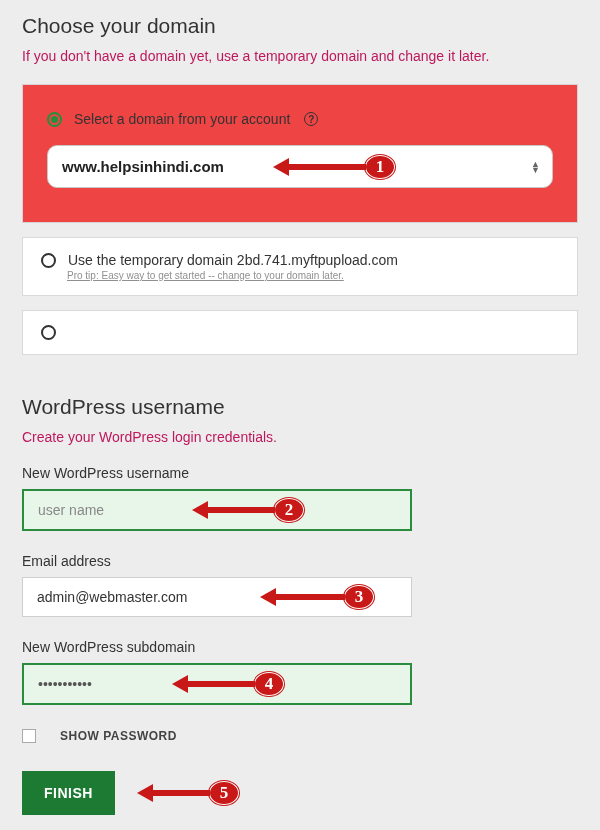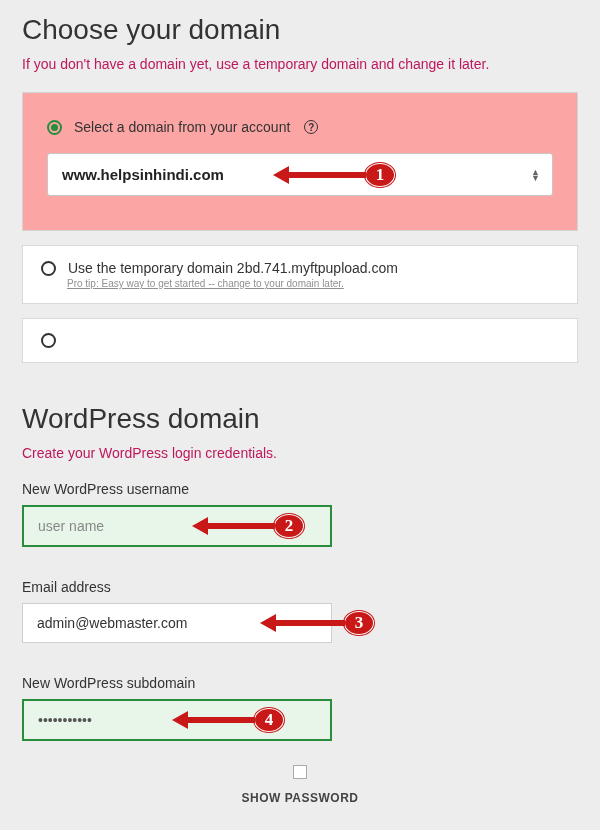--- a/index.html
+++ b/index.html
@@ -6,39 +6,39 @@
   body {
     background: #ededed;
     font-family: Arial, Helvetica, sans-serif;
     padding: 14px 22px 30px 22px;
     width: 600px;
     color: #333;
     font-size: 14px;
   }
   h2.section-title {
     font-weight: 400;
-    font-size: 28px;
+    font-size: 21px;
     color: #333;
     margin-bottom: 10px;
     margin-top: 40px;
   }
   h2.first { margin-top: 0; }
   p.section-desc {
     font-size: 14px;
     color: #be185d;
     margin-bottom: 20px;
   }
   .card {
     background: #fff;
     border: 1px solid #d9d9d9;
     padding: 14px 18px;
     margin-bottom: 14px;
   }
   .card.selected {
-    background: #fca5a5;
+    background: #ef4444;
     border: 1px solid #d4d4d4;
     padding: 26px 24px 34px 24px;
   }
   .row {
     display: flex;
     align-items: center;
     gap: 12px;
   }
   .radio {
     width: 15px; height: 15px;
@@ -69,21 +69,21 @@
     font-size: 10px;
     font-weight: bold;
     color: #333;
     margin-left: 2px;
   }
   .domain-select {
     margin-top: 18px;
     margin-left: 0;
     background: #fff;
     border: 1px solid #c7c7c7;
-    border-radius: 3px;
+    border-radius: 10px;
     padding: 12px 40px 12px 14px;
     position: relative;
     font-weight: bold;
     font-size: 15px;
     color: #222;
     cursor: pointer;
   }
   .select-arrows {
     position: absolute;
     right: 12px; top: 50%;
@@ -97,43 +97,42 @@
     color: #909090;
     font-size: 10px;
     margin-top: 2px;
     margin-left: 26px;
     text-decoration: underline;
   }
   .field-label {
     font-size: 14px;
     color: #333;
     margin-bottom: 8px;
-    margin-top: 32px;
+    margin-top: 22px;
     display: block;
   }
   .field-label.first { margin-top: 18px; }
   .input {
-    width: 310px;
+    width: 390px;
     border: 1px solid #cfcfcf;
     background: #fff;
     padding: 12px 14px;
     font-size: 14px;
     color: #333;
     line-height: 1;
   }
   .input.green {
     border: 2px solid #2a8d3d;
     background: #e8f5e9;
     color: #555;
   }
   .input.green.placeholder { color: #888; }
   .show-pw-row {
-    display: flex; align-items: center; gap: 12px;
+    display: flex; align-items: center; gap: 24px;
     margin-top: 24px;
-    flex-direction: column;
   }
   .checkbox {
     width: 14px; height: 14px;
     border: 1px solid #aaa;
     background: #fff;
     display: inline-block;
     cursor: pointer;
   }
   .show-pw-label {
     font-size: 12px;
@@ -224,21 +223,21 @@
   <div class="protip">Pro tip: Easy way to get started -- change to your domain later.</div>
 </div>
 
 
 <div class="card">
   <div class="row">
     <span class="radio"></span>
   </div>
 </div>
 
-<h2 class="section-title">WordPress domain</h2>
+<h2 class="section-title">WordPress username</h2>
 <p class="section-desc">Create your WordPress login credentials.</p>
 
 <label class="field-label first">New WordPress username</label>
 <div class="rel">
   <div class="input green placeholder">user name</div>
   <div class="anno" style="left:175px; top:50%; transform:translateY(-50%);">
     <div class="arrow" style="width:78px;"></div>
     <div class="badge">2</div>
   </div>
 </div>

